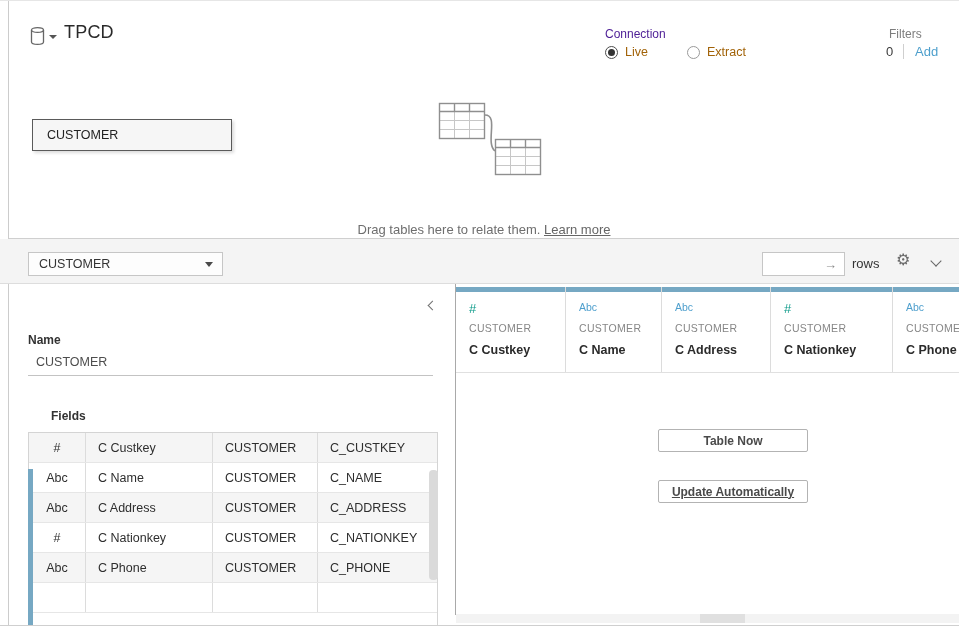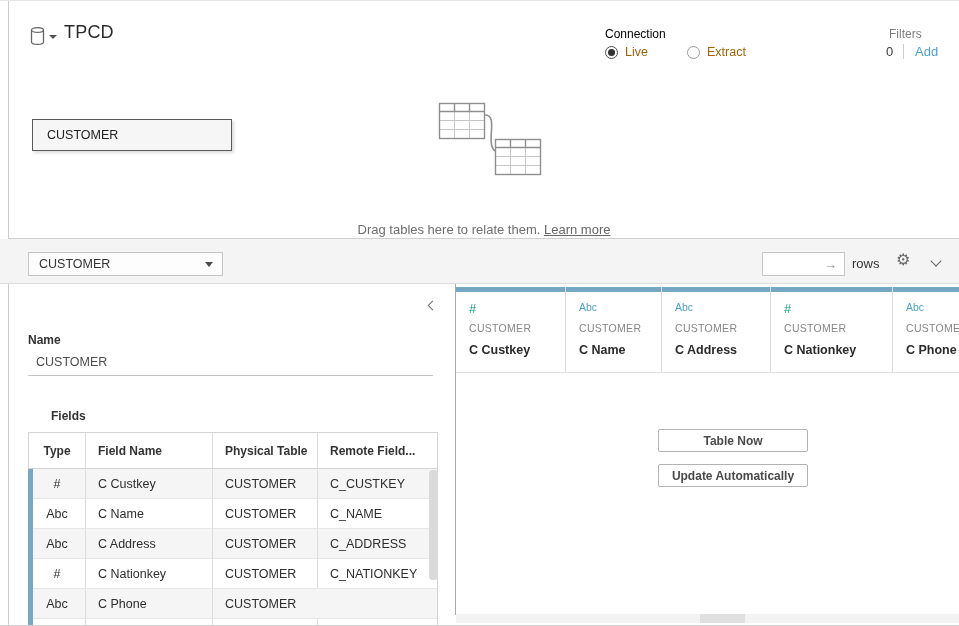--- a/index.html
+++ b/index.html
@@ -14,21 +14,21 @@
   
   .left-edge { left: 8px; top: 0; width: 1px; height: 626px; background: #cccccc; }
 
   
   .db-icon { left: 29px; top: 25px; width: 17px; height: 20px; cursor: pointer; }
   .db-caret { left: 49px; top: 34px; width: 0; height: 0;
     border-left: 4px solid transparent; border-right: 4px solid transparent;
     border-top: 4px solid #555; }
   .ds-title { left: 64px; top: 21px; font-size: 18px; color: #2a2a2a; letter-spacing: .2px; }
 
-  .conn-label { left: 605px; top: 26px; font-size: 12px; color: #000000; }
+  .conn-label { left: 605px; top: 26px; font-size: 12px; color: #4c1d95; }
   .radio-row { top: 44px; display: flex; align-items: center; gap: 7px; cursor: pointer; }
   .radio { width: 13px; height: 13px; border-radius: 50%; background: #fff; position: relative; }
   .radio.sel { border: 1px solid #4d4d4d; }
   .radio.unsel { border: 1px solid #9a9a9a; }
   .radio.sel::after { content: ""; position: absolute; left: 2px; top: 2px;
     width: 7px; height: 7px; border-radius: 50%; background: #333; }
   .radio-label { font-size: 12.5px; color: #a16207; }
 
   .filters-label { left: 889px; top: 26px; font-size: 12px; color: #7d7d7d; }
   .filters-count { left: 886px; top: 43px; font-size: 13px; color: #3c3c3c; }
@@ -112,21 +112,21 @@
   .gc-icon { display: block; height: 16px; }
   .gc-table { display: block; margin-top: 5px; font-size: 10.5px; color: #868686; letter-spacing: .3px; }
   .gc-name { display: block; margin-top: 9px; font-size: 12.5px; font-weight: 700; color: #2b2b2b; }
   .grid-head-rule { left: 456px; top: 371px; width: 503px; height: 1px; background: #e0e0e0; }
 
   .upd-btn { width: 150px; height: 23px; background: #fff; border: 1px solid #b3b3b3;
     border-radius: 2px; font-size: 12px; font-weight: 700; color: #4a4a4a;
     display: flex; align-items: center; justify-content: center; cursor: pointer;
     font-family: "Liberation Sans", "DejaVu Sans", sans-serif; }
   .btn-now { left: 658px; top: 428px; }
-  .btn-auto { left: 658px; top: 463px; }
+  .btn-auto { left: 658px; top: 479px; text-decoration: underline; }
 
   .grid-hscroll-track { left: 456px; top: 613px; width: 503px; height: 9px; background: #f3f3f3; }
   .grid-hscroll-thumb { left: 700px; top: 613px; width: 45px; height: 9px; background: #e0e0e0; cursor: grab; }
 </style>
 </head>
 <body>
 
 <div class="screen">
   <div class="abs left-edge"></div>
 
@@ -205,26 +205,20 @@
 
   <div class="abs panel-divider"></div>
   <div class="abs collapse-chev"></div>
 
   <div class="abs name-label">Name</div>
   <div class="abs name-value">CUSTOMER</div>
 
   <div class="abs fields-label">Fields</div>
 
   <div class="abs fields-table">
-    <div class="ft-row ft-head">
-      <div class="ft-cell c-type">Type</div>
-      <div class="ft-cell c-fname">Field Name</div>
-      <div class="ft-cell c-ptable">Physical Table</div>
-      <div class="ft-cell c-remote">Remote Field...</div>
-    </div>
     <div class="ft-row ft-body alt">
       <div class="ft-cell c-type t-num">#</div>
       <div class="ft-cell c-fname">C Custkey</div>
       <div class="ft-cell c-ptable">CUSTOMER</div>
       <div class="ft-cell c-remote">C_CUSTKEY</div>
     </div>
     <div class="ft-row ft-body">
       <div class="ft-cell c-type t-str">Abc</div>
       <div class="ft-cell c-fname">C Name</div>
       <div class="ft-cell c-ptable">CUSTOMER</div>
@@ -239,20 +233,21 @@
     <div class="ft-row ft-body">
       <div class="ft-cell c-type t-num">#</div>
       <div class="ft-cell c-fname">C Nationkey</div>
       <div class="ft-cell c-ptable">CUSTOMER</div>
       <div class="ft-cell c-remote">C_NATIONKEY</div>
     </div>
     <div class="ft-row ft-body alt">
       <div class="ft-cell c-type t-str">Abc</div>
       <div class="ft-cell c-fname">C Phone</div>
       <div class="ft-cell c-ptable">CUSTOMER</div>
+      <div class="ft-cell c-remote">C_PHONE</div>
     </div>
     <div class="ft-row ft-body">
       <div class="ft-cell c-type"></div>
         <div class="ft-cell c-fname"></div>
       <div class="ft-cell c-ptable"></div>
         <div class="ft-cell c-remote"></div>
     </div>
   </div>
   <div class="abs ft-blue-bar"></div>
   <div class="abs ft-vscroll"></div>

